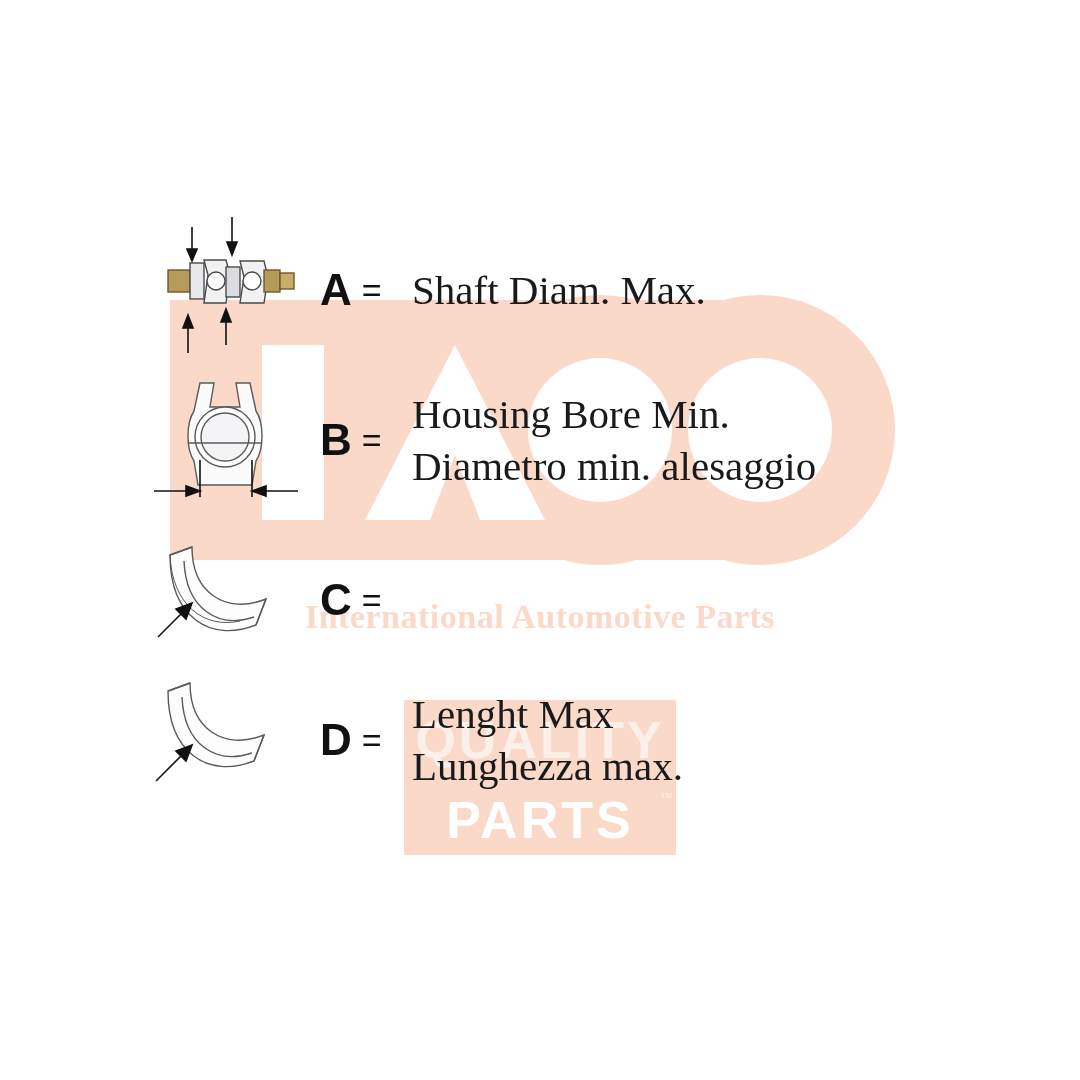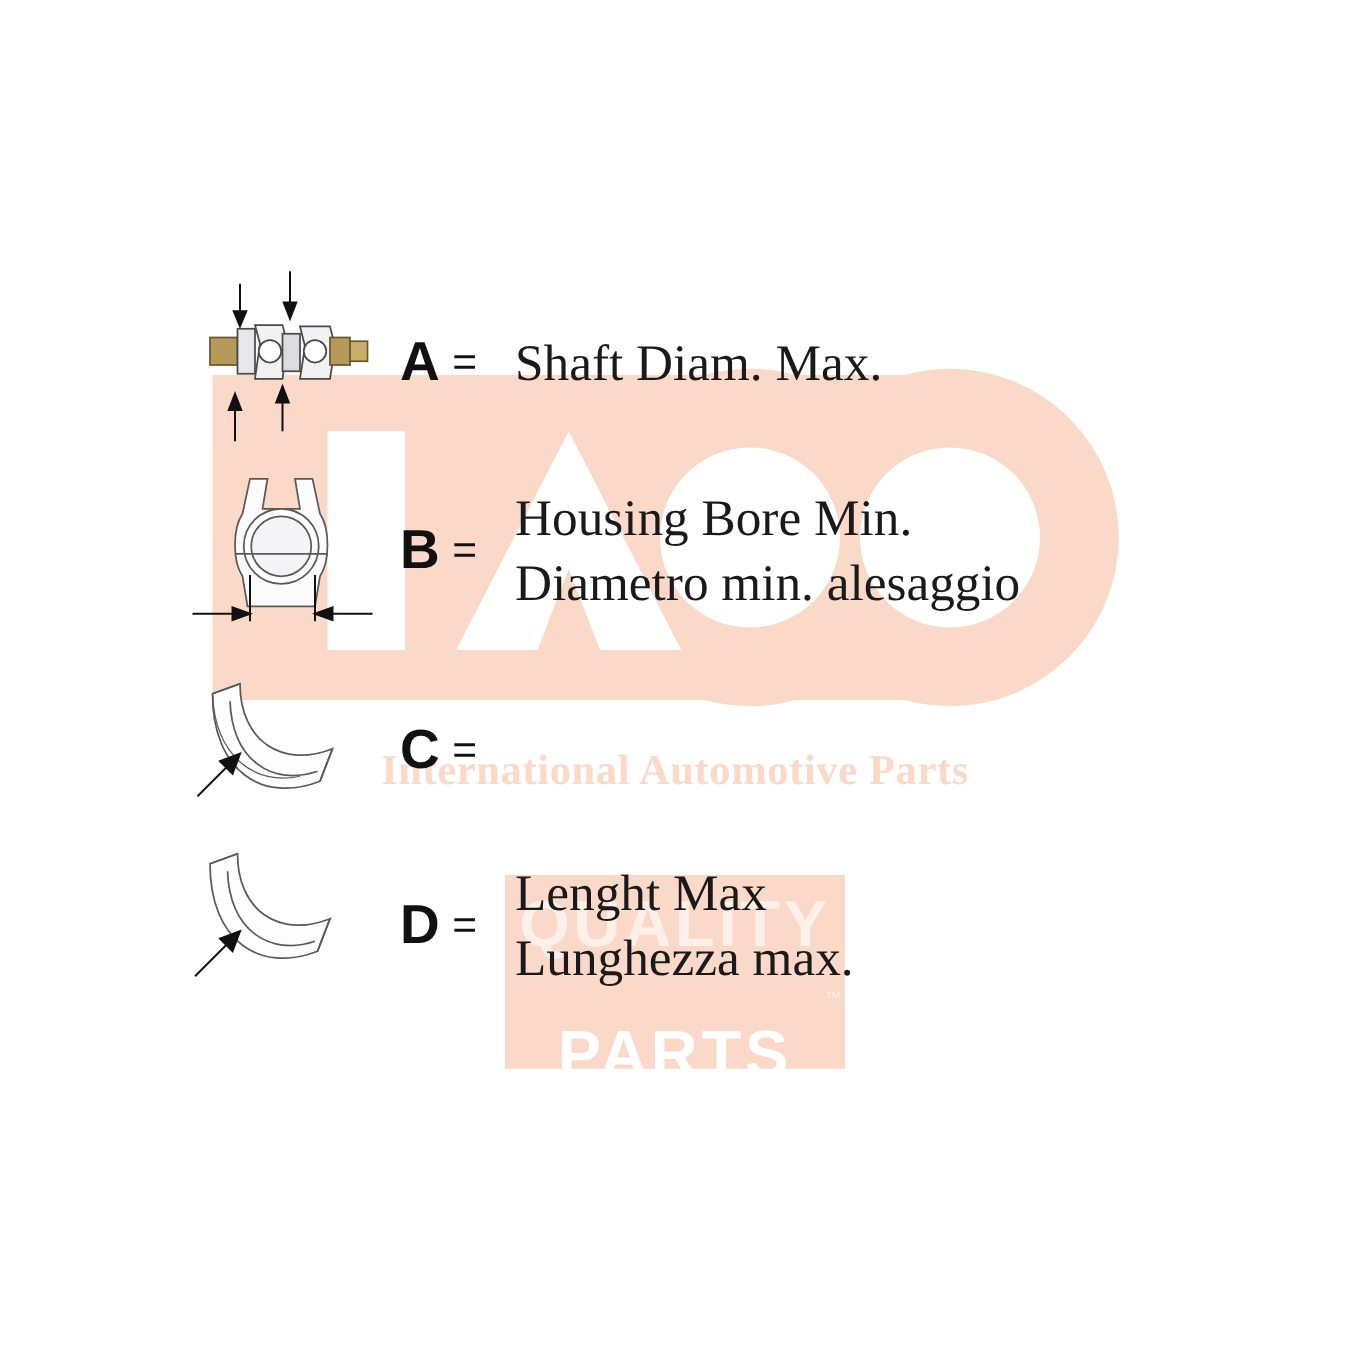--- a/index.html
+++ b/index.html
@@ -53,21 +53,20 @@
     position: absolute;
     left: 0;
     top: 790px;
     width: 1080px;
     text-align: center;
     font-family: "Liberation Sans", sans-serif;
     font-weight: bold;
     font-size: 52px;
     letter-spacing: 3px;
     color: #ffffff;
-    margin-top: 24px;
   }
   #watermark .wm-tm {
     position: absolute;
     left: 660px;
     top: 790px;
     font-size: 13px;
     color: #fdf0e9;
   }
 
   

